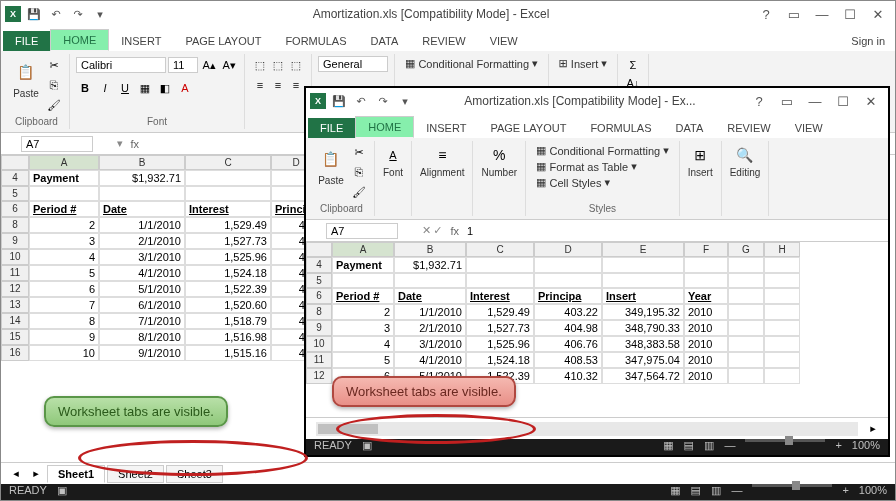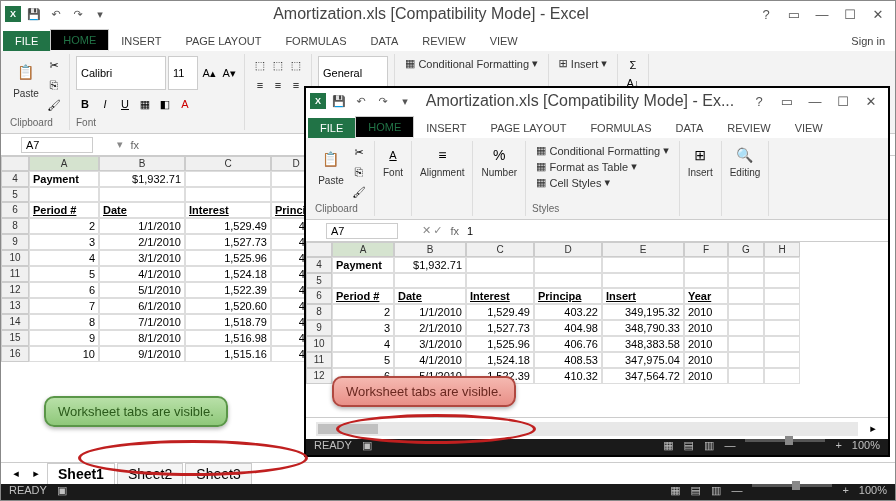--- a/index.html
+++ b/index.html
@@ -4,54 +4,54 @@
 <style>
 *{margin:0;padding:0;box-sizing:border-box;font-family:"Segoe UI",Arial,sans-serif;font-size:11px}
 body{background:#fff;width:896px;height:501px;position:relative;overflow:hidden}
 .win{position:absolute;background:#fff;border:1px solid #888;display:flex;flex-direction:column}
 .win1{left:0;top:0;width:896px;height:501px}
 .win2{left:304px;top:86px;width:586px;height:371px;border:2px solid #000;z-index:5}
 .titlebar{height:26px;background:#fff;display:flex;align-items:center;padding:0 4px;gap:6px}
 .tb-left{display:flex;gap:4px;align-items:center}
 .tb-icon{width:16px;height:16px;background:#217346;display:flex;align-items:center;justify-content:center;color:#fff;font-size:9px;font-weight:bold}
 .tb-btn{width:18px;height:18px;display:flex;align-items:center;justify-content:center;color:#555;cursor:pointer}
-.tb-title{flex:1;text-align:center;color:#444;font-size:16px}
+.tb-title{flex:1;text-align:center;color:#444;font-size:12px}
 .tb-ctrls{display:flex;gap:2px}
 .tb-ctrls span{width:26px;height:20px;display:flex;align-items:center;justify-content:center;color:#555;cursor:pointer;font-size:13px}
 .ribbon-tabs{height:24px;display:flex;align-items:flex-end;padding-left:2px;background:#fff}
 .rtab{padding:4px 12px;color:#444;font-size:11px;cursor:pointer;text-transform:uppercase}
 .rtab.file{background:#217346;color:#fff}
-.rtab.active{border:1px solid #ccc;border-bottom:1px solid #f3f3f3;color:#217346;background:#000000}
+.rtab.active{border:1px solid #ccc;border-bottom:1px solid #f3f3f3;color:#217346;background:#86efac}
 .signin{margin-left:auto;padding:4px 10px;color:#444}
 .ribbon{background:#f3f3f3;border-bottom:1px solid #ccc;display:flex;padding:3px;min-height:68px}
 .rgroup{border-right:1px solid #ddd;padding:2px 6px;display:flex;flex-direction:column;justify-content:space-between}
-.rgroup-label{color:#666;font-size:10px;margin-top:2px}
+.rgroup-label{text-align:center;color:#666;font-size:10px;margin-top:2px}
 .rgroup-body{display:flex;gap:3px;align-items:flex-start}
 .rbtn{display:flex;flex-direction:column;align-items:center;padding:2px;cursor:pointer;gap:2px}
 .rbtn-icon{width:20px;height:20px;display:flex;align-items:center;justify-content:center;font-size:14px}
 .rbtn-label{font-size:10px;color:#333}
 .font-row{display:flex;gap:2px;align-items:center;margin-bottom:2px}
-.font-select{border:1px solid #ccc;background:#fff;height:34px;padding:0 4px;font-size:11px;display:flex;align-items:center}
+.font-select{border:1px solid #ccc;background:#fff;height:16px;padding:0 4px;font-size:11px;display:flex;align-items:center}
 .mini-btn{width:18px;height:18px;border:1px solid transparent;display:flex;align-items:center;justify-content:center;cursor:pointer;font-size:11px}
 .namebox-row{height:22px;display:flex;align-items:center;border-bottom:1px solid #ccc;background:#fff}
 .namebox{width:72px;border:1px solid #ccc;margin:0 20px;padding:1px 4px;background:#fff;font-size:11px}
 .fx-btns{display:flex;gap:2px;padding:0 4px;color:#888}
 .fx-label{color:#666;padding:0 4px}
 .fx-input{flex:1;border:none;padding:1px 4px;font-size:11px}
 .grid-area{flex:1;overflow:hidden;position:relative;display:flex;flex-direction:column}
 .grid{display:grid;font-size:11px}
 .gh{background:#f0f0f0;border:1px solid #ccc;text-align:center;padding:1px;font-size:10px;color:#333}
 .gh.active{background:#d5e3cf}
 .rh{background:#f0f0f0;border:1px solid #ccc;text-align:center;font-size:10px;color:#333;padding:1px}
 .cell{border:1px solid #ddd;padding:1px 3px;white-space:nowrap;overflow:hidden;text-align:right;background:#fff}
 .cell.left{text-align:left}
 .cell.bold{font-weight:bold}
 .cell.ul{text-decoration:underline}
 .tabs-row{height:22px;background:#fff;border-top:1px solid #ccc;display:flex;align-items:center;padding:0 6px;gap:2px}
-.sheet-tab{padding:2px 10px;border:1px solid #ccc;background:#f5f5f5;font-size:14px;cursor:pointer}
+.sheet-tab{padding:2px 10px;border:1px solid #ccc;background:#f5f5f5;font-size:11px;cursor:pointer}
 .sheet-tab.active{background:#fff;font-weight:bold;border-bottom:1px solid #fff}
 .hscroll{flex:1;height:14px;background:#e8e8e8;margin:0 4px;position:relative}
 .hscroll-thumb{position:absolute;left:2px;top:2px;width:60px;height:10px;background:#c0c0c0}
 .statusbar{height:16px;background:#1a1a1a;color:#c0c0c0;display:flex;align-items:flex-start;padding:0 8px;gap:10px;font-size:10px}
 .statusbar .spacer{flex:1}
 .zoom-slider{width:80px;height:3px;background:#555;position:relative}
 .zoom-slider::after{content:"";position:absolute;left:50%;top:-3px;width:8px;height:9px;background:#888}
 .callout{position:absolute;padding:6px 12px;border-radius:10px;font-size:13px;z-index:10;box-shadow:0 2px 4px rgba(0,0,0,.3)}
 .callout.green{background:linear-gradient(#b8e0a8,#8fc87a);border:2px solid #5a9648;color:#2a5a1a}
 .callout.red{background:linear-gradient(#f5b8b0,#e89088);border:2px solid #b04840;color:#6a2820}

